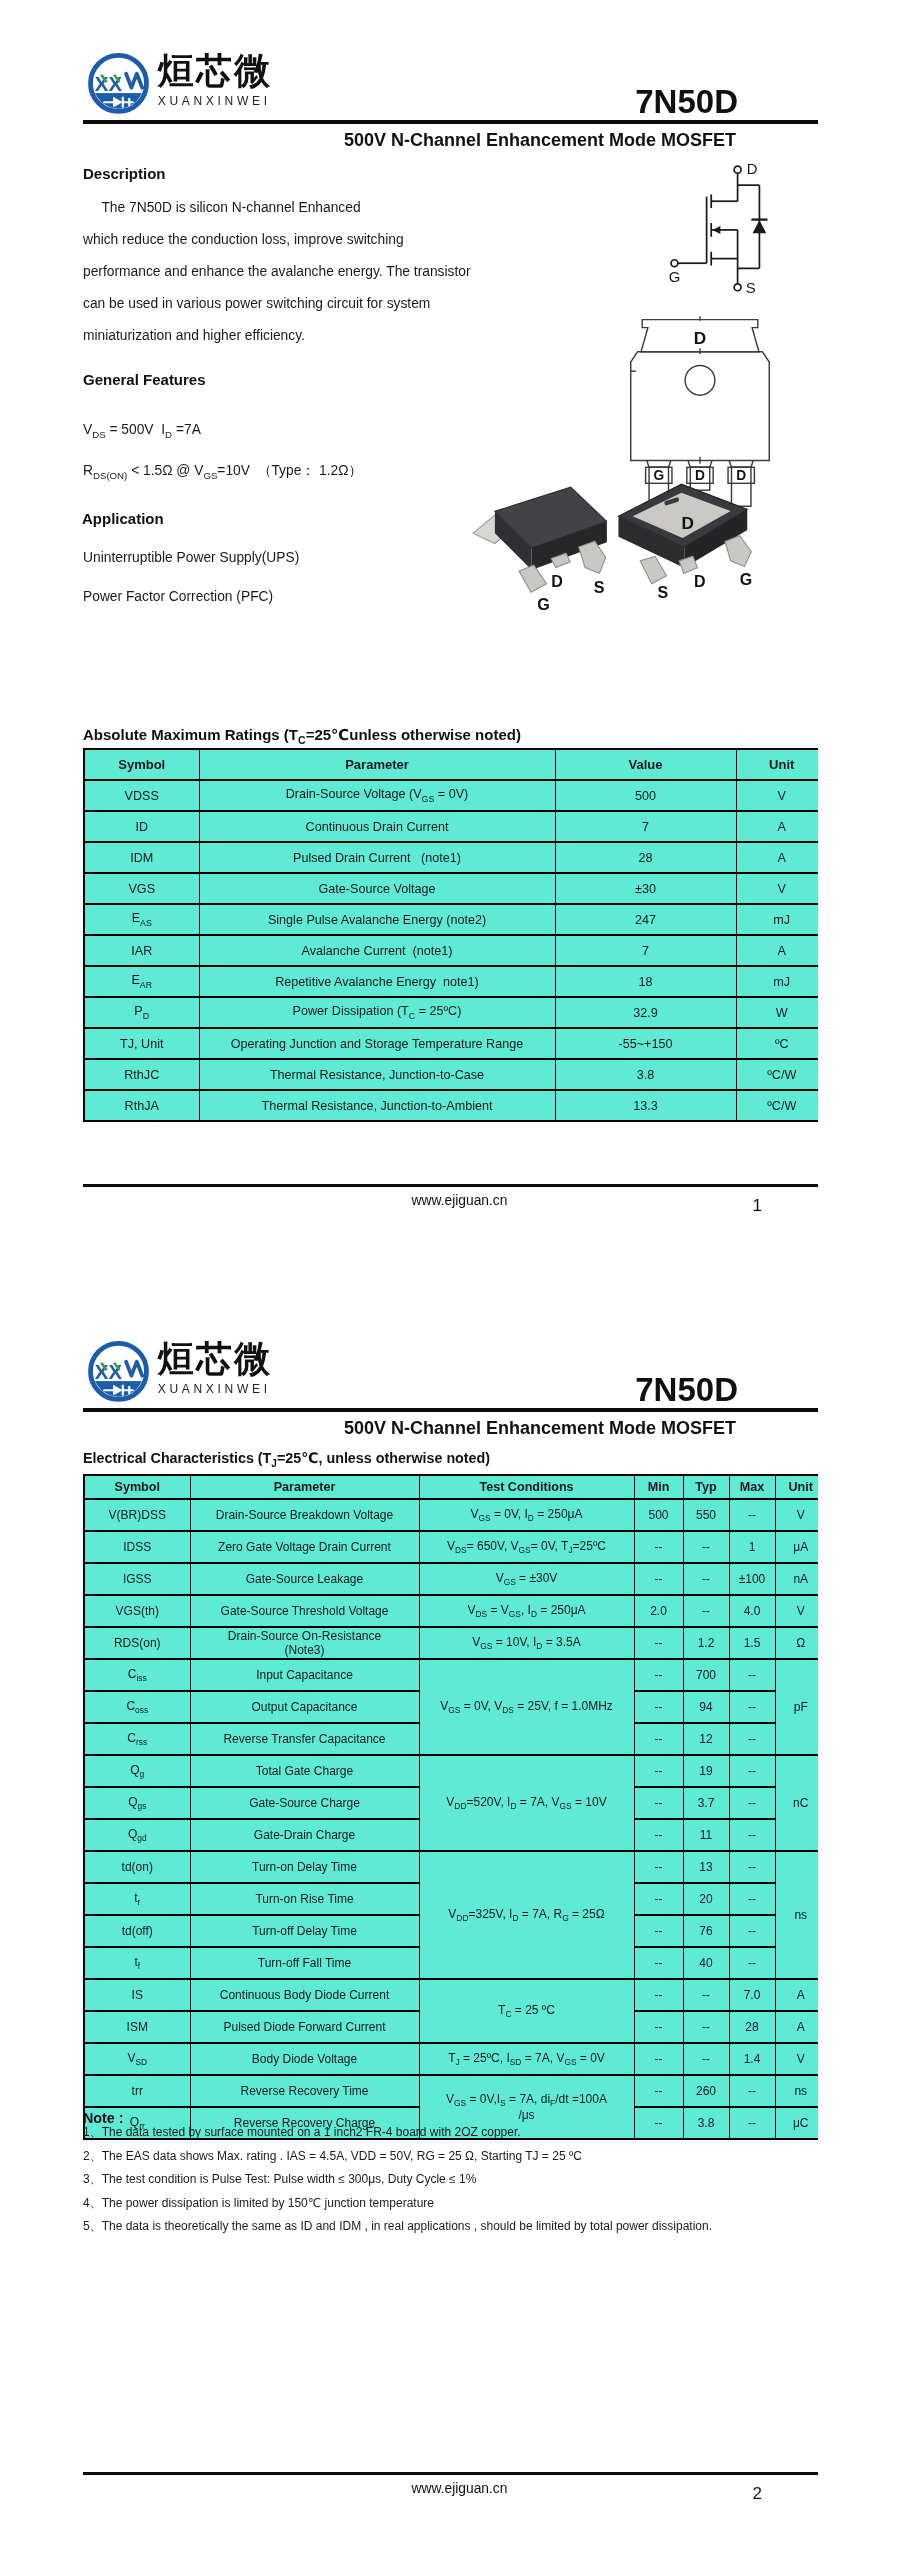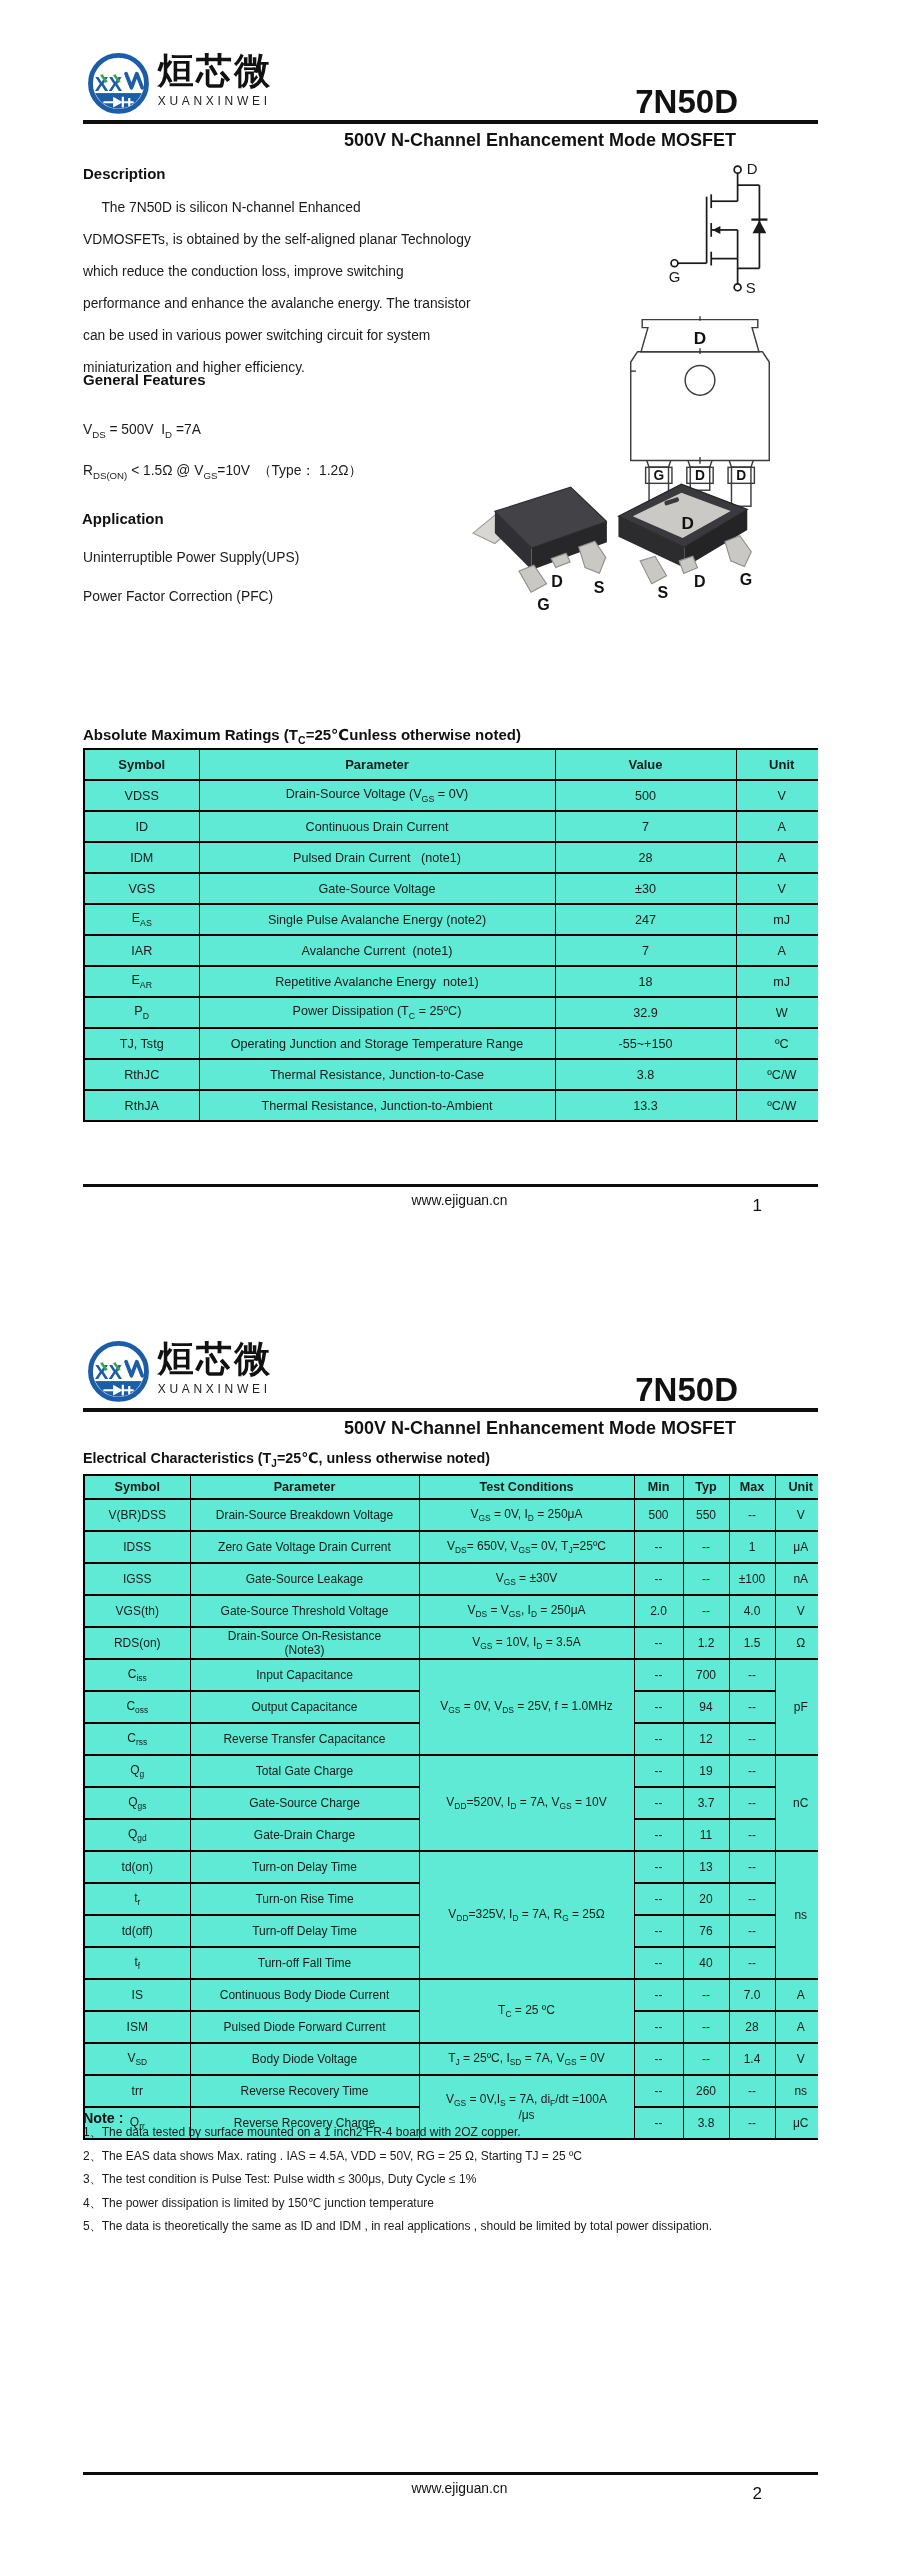--- a/index.html
+++ b/index.html
@@ -78,21 +78,20 @@
     </div>
   </div>
 
   <div class="abs part-number">7N50D</div>
   <div class="abs head-rule"></div>
   <div class="abs subtitle">500V N-Channel Enhancement Mode MOSFET</div>
 
   <div class="abs sec-title" style="left:83px;top:165px;">Description</div>
   <div class="abs body-text desc-lines">
     <div>The 7N50D is silicon N-channel Enhanced</div>
-    <div>VDMOSFETs, is obtained by the self-aligned planar Technology</div>
     <div>which reduce the conduction loss, improve switching</div>
     <div>performance and enhance the avalanche energy. The transistor</div>
     <div>can be used in various power switching circuit for system</div>
     <div>miniaturization and higher efficiency.</div>
   </div>
 
   <div class="abs sec-title" style="left:83px;top:371px;">General Features</div>
   <div class="abs body-text feat-line1">V<sub>DS</sub> = 500V&nbsp;&nbsp;I<sub>D</sub> =7A</div>
   <div class="abs body-text feat-line2">R<sub>DS(ON)</sub> &lt; 1.5Ω @ V<sub>GS</sub>=10V&nbsp;&nbsp;（Type：&nbsp;1.2Ω）</div>
 
@@ -239,21 +238,21 @@
           <td>18</td>
           <td>mJ</td>
         </tr>
     <tr>
           <td>P<sub>D</sub></td>
           <td>Power Dissipation (T<sub>C</sub> = 25ºC)</td>
           <td>32.9</td>
           <td>W</td>
         </tr>
     <tr>
-          <td>TJ, Tstg</td>
+          <td>TJ, Unit</td>
           <td>Operating Junction and Storage Temperature Range</td>
           <td>-55~+150</td>
           <td>ºC</td>
         </tr>
     <tr>
           <td>RthJC</td>
           <td>Thermal Resistance, Junction-to-Case</td>
           <td>3.8</td>
           <td>ºC/W</td>
         </tr>

